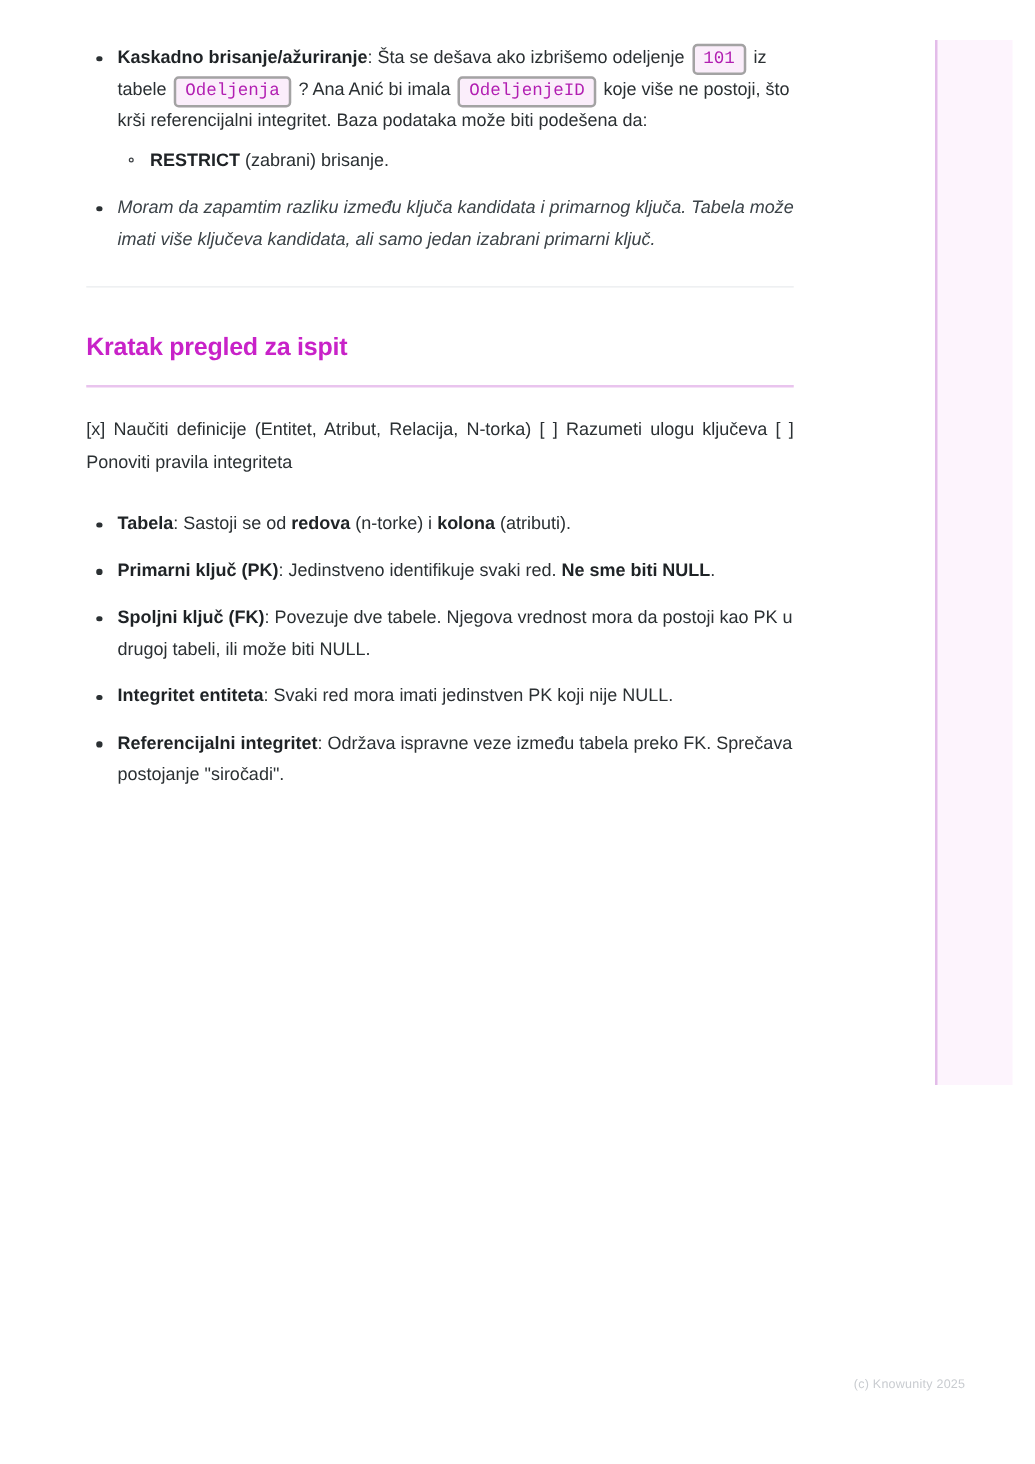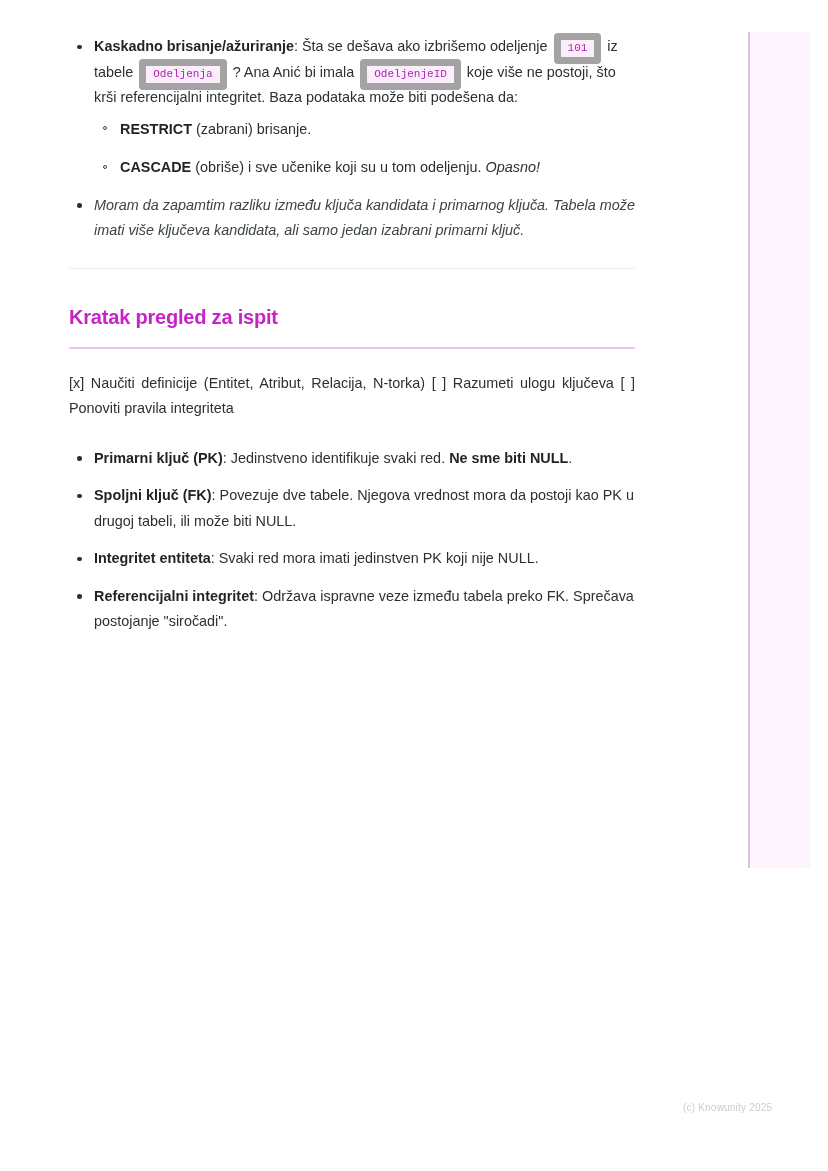--- a/index.html
+++ b/index.html
@@ -88,23 +88,23 @@
   }
 
   b, strong { font-weight: bold; color: #1f2326; }
   i, em { font-style: italic; }
 
   li.note-item { color: #3c4348; }
   li.note-item em { color: #3c4348; }
 
   code.badge {
     font-family: "Liberation Mono", monospace;
-    font-size: 11px;
+    font-size: 14px;
     background: #fbeefb;
-    border: 7px solid #a3a3a3;
+    border: 2px solid #a3a3a3;
     color: #b21fb2;
     border-radius: 4px;
     padding: 2px 7px 3px 7px;
     white-space: nowrap;
     margin: 0 2px;
     line-height: 1;
   }
 
   hr.rule {
     border: none;
@@ -157,41 +157,41 @@
   <ul class="bullets">
 
 
     <li>
       <strong>Kaskadno brisanje/ažuriranje</strong><span>: Šta se dešava ako izbrišemo odeljenje </span><code class="badge">101</code><span> iz tabele </span><code class="badge">Odeljenja</code><span> ? Ana Anić bi imala </span><code class="badge">OdeljenjeID</code><span> koje više ne postoji, što krši referencijalni integritet. Baza podataka može biti podešena da:</span>
 
       <ul class="subbullets">
         <li>
           <strong>RESTRICT</strong><span> (zabrani) brisanje.</span>
         </li>
-        <li>
-          <strong>CASCADE</strong><span> (obriše) i sve učenike koji su u tom odeljenju. </span><em>Opasno!</em>
-        </li>
       </ul>
     </li>
 
     <li class="note-item">
       <em>Moram da zapamtim razliku između ključa kandidata i primarnog ključa. Tabela može imati više ključeva kandidata, ali samo jedan izabrani primarni ključ.</em>
     </li>
 
   </ul>
 
   <hr class="rule">
 
   <h2 class="section-title">Kratak pregled za ispit</h2>
   <div class="title-underline"></div>
 
   <p class="checklist">[x] Naučiti definicije (Entitet, Atribut, Relacija, N-torka) [ ] Razumeti ulogu ključeva [ ] Ponoviti pravila integriteta</p>
 
   <ul class="bullets summary">
     <li>
+      <strong>Tabela</strong><span>: Sastoji se od </span><strong>redova</strong><span> (n-torke) i </span><strong>kolona</strong><span> (atributi).</span>
+    </li>
+    <li>
       <strong>Primarni ključ (PK)</strong><span>: Jedinstveno identifikuje svaki red. </span><strong>Ne sme biti NULL</strong><span>.</span>
     </li>
     <li>
       <strong>Spoljni ključ (FK)</strong><span>: Povezuje dve tabele. Njegova vrednost mora da postoji kao PK u drugoj tabeli, ili može biti NULL.</span>
     </li>
     <li>
       <strong>Integritet entiteta</strong><span>: Svaki red mora imati jedinstven PK koji nije NULL.</span>
     </li>
     <li>
       <strong>Referencijalni integritet</strong><span>: Održava ispravne veze između tabela preko FK. Sprečava postojanje "siročadi".</span>

